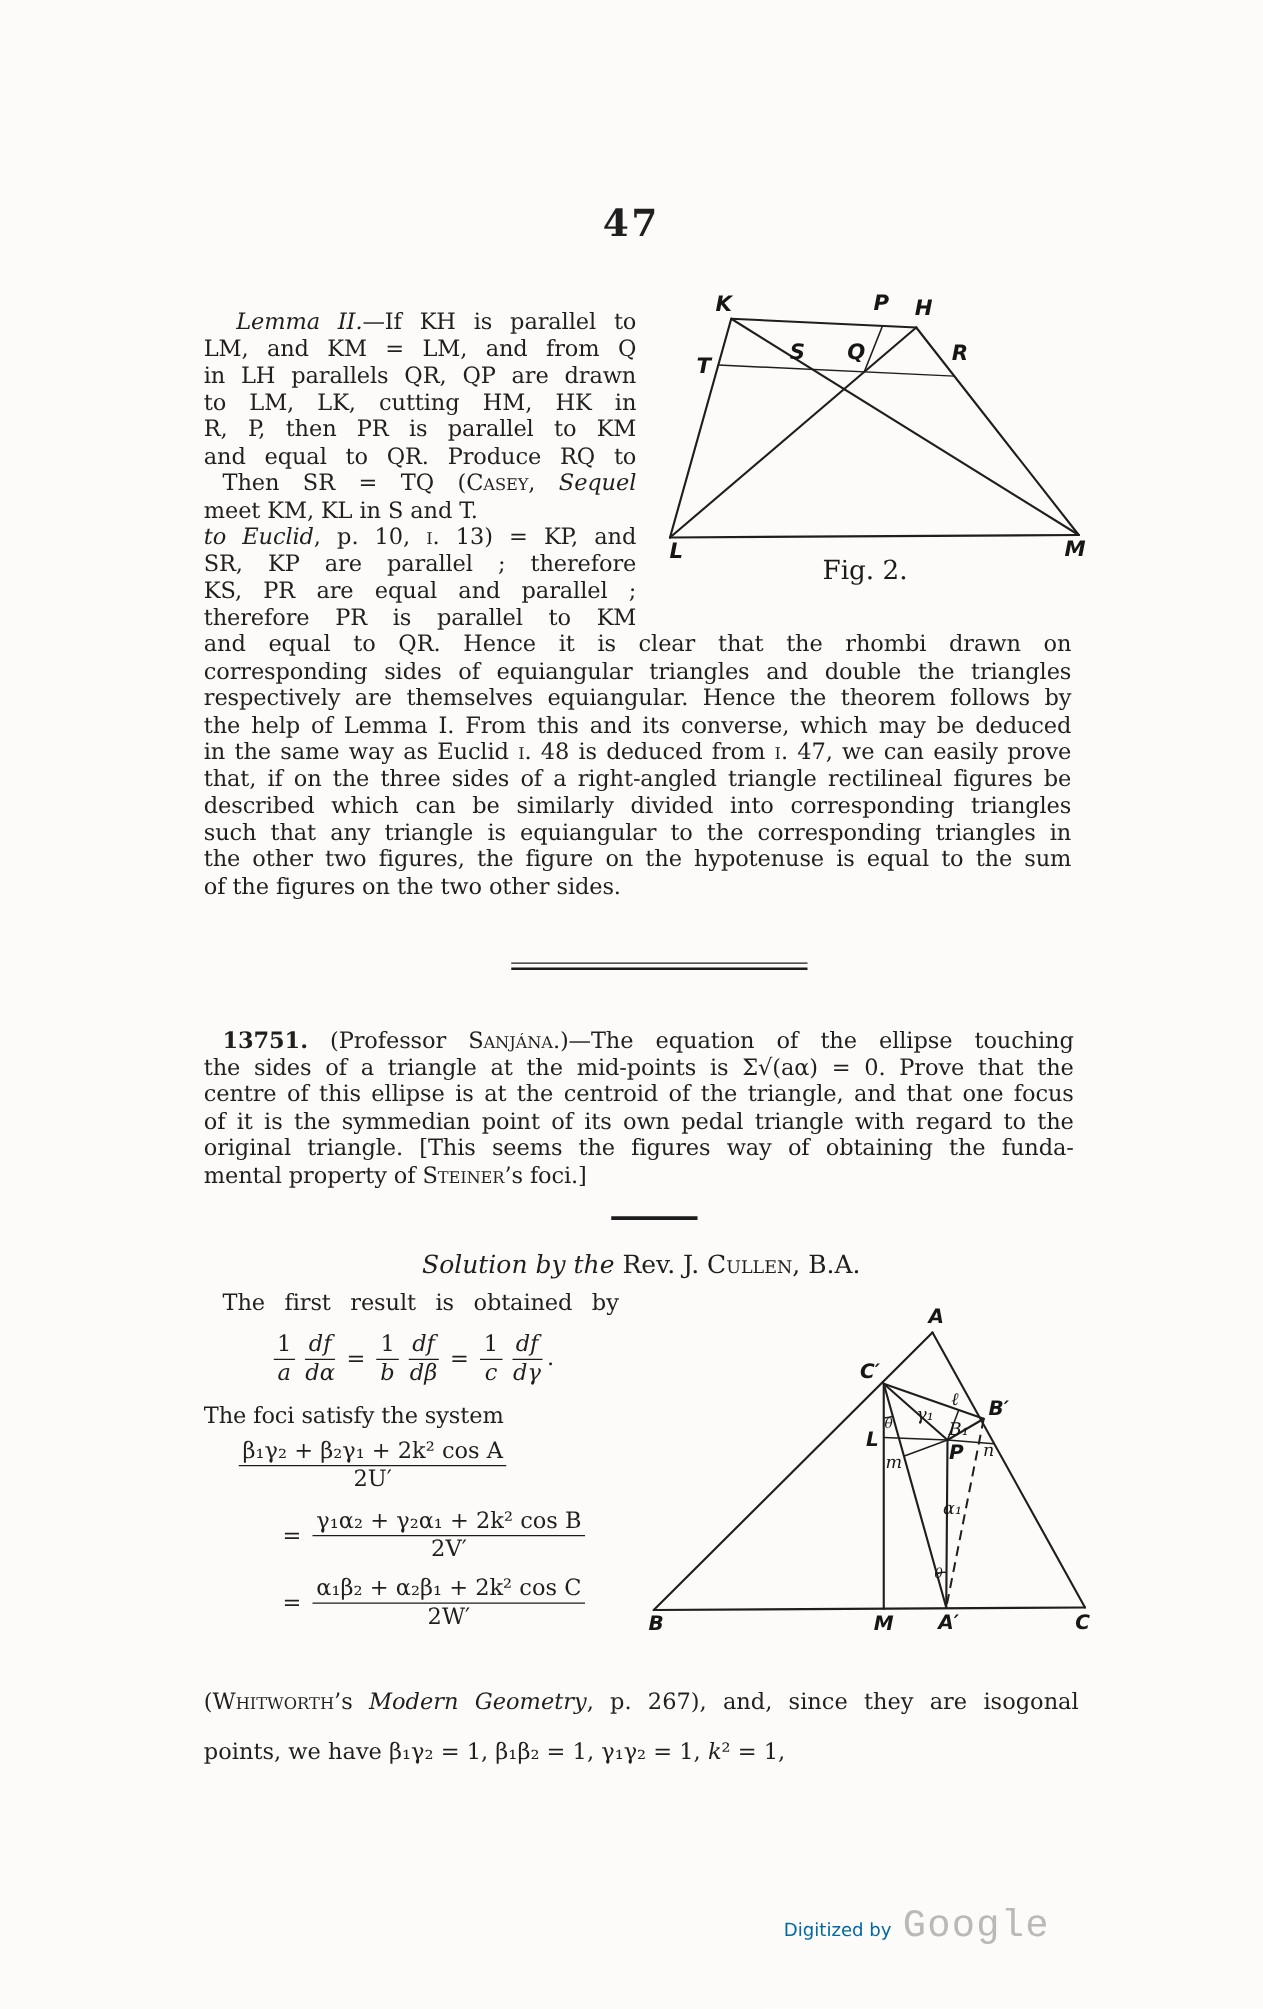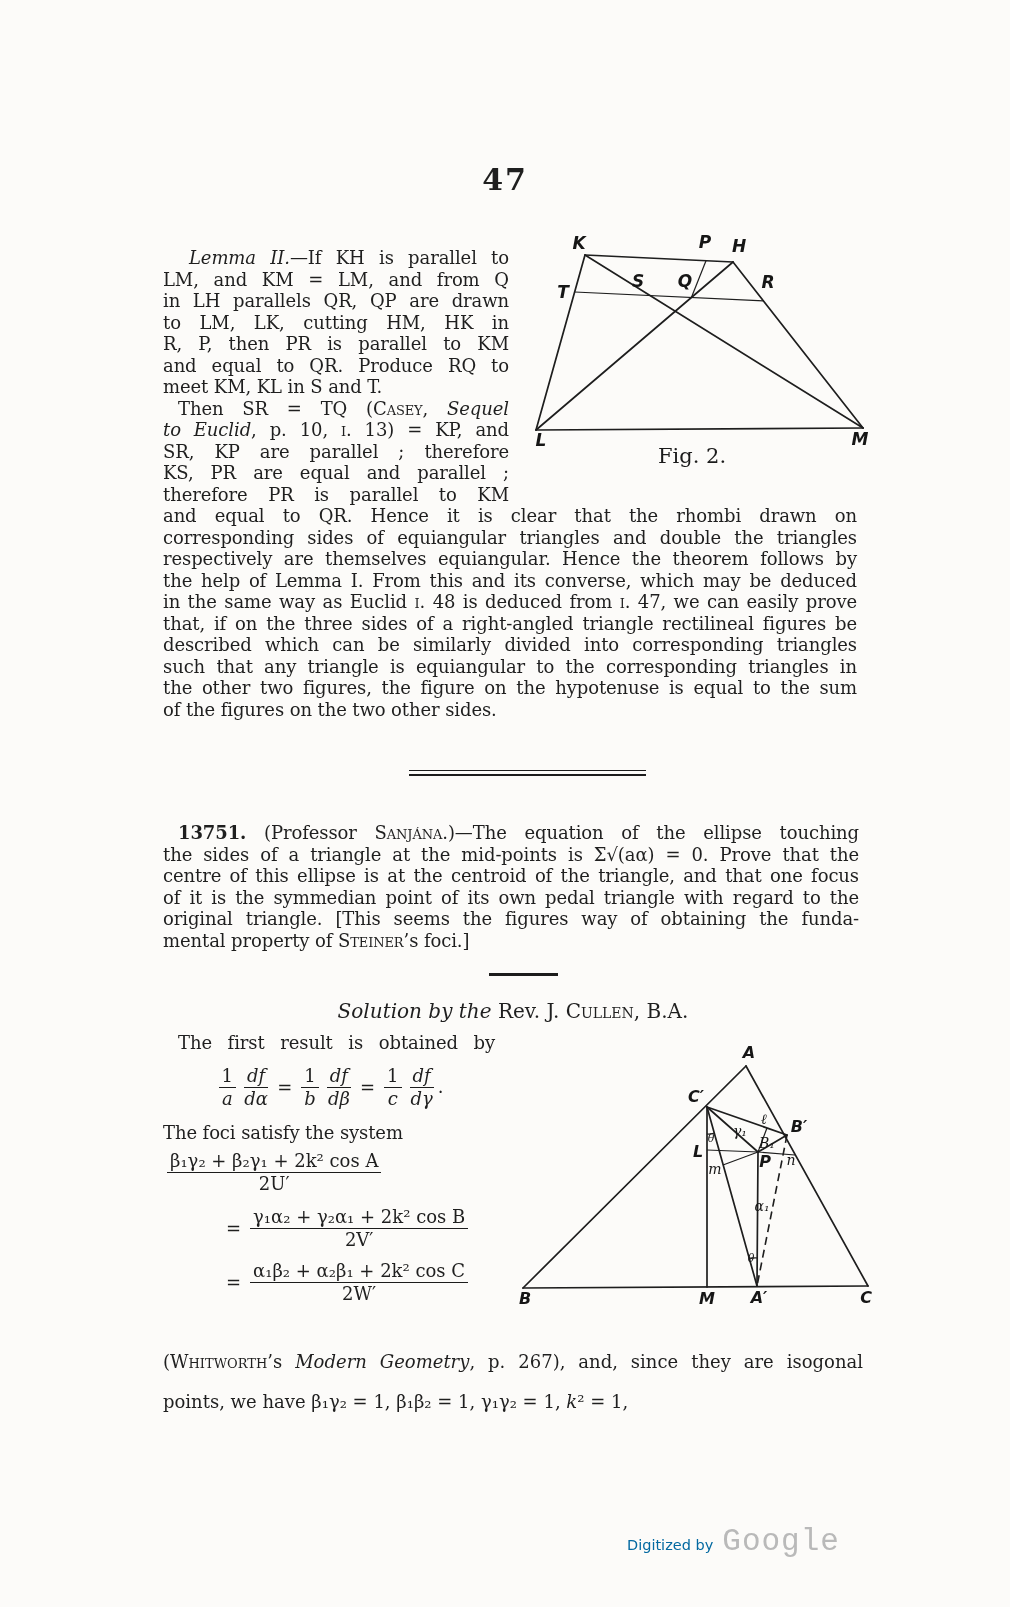--- a/index.html
+++ b/index.html
@@ -33,21 +33,21 @@
     position:absolute; left:163px; top:999px; width:700px; text-align:center;
     font-size:20px;
   }
   #sol-col{position:absolute; left:163px; top:1032px; width:332px;}
   .eqrow{margin-top:12px; height:46px; text-align:center; font-size:18px;}
   .frac{display:inline-block; text-align:center; vertical-align:middle; margin:0 4px; line-height:20px;}
   .frac .num{display:block; padding:0 3px 1px 3px; border-bottom:1.6px solid #1c1c1c;}
   .frac .den{display:block; padding-top:1px;}
   .eqs{display:inline-block; vertical-align:middle; margin:0 5px; font-size:18px;}
   .eq2row{font-size:18px; height:48px;}
-  .eq2row.r1{margin-top:8px; }
+  .eq2row.r1{margin-top:8px; margin-left:24px;}
   .eq2row.r2{margin-top:8px; margin-left:58px;}
   .eq2row.r3{margin-top:6px; margin-left:58px;}
   #closing{position:absolute; left:163px; top:1320px; width:700px;}
   #closing .ln2{font-size:18px; line-height:22px;margin-top:31px;}
   #closing .gap{margin-top:18px;}
   #fig2{position:absolute; left:505px; top:232px; width:390px; height:238px;}
   #fig3{position:absolute; left:500px; top:1040px; width:392px; height:268px;}
   svg{overflow:visible;}
   .figline{stroke:#1e1e1e; stroke-width:1.7; fill:none; stroke-linecap:round;}
   .figdash{stroke:#1e1e1e; stroke-width:1.6; fill:none; stroke-dasharray:8 5;}
@@ -78,22 +78,22 @@
 
   <div id="pagenum">47</div>
 
   <div id="lemma-col">
     <div class="ln j ind1"><span class="i">Lemma II.</span><span>—If KH is parallel to</span></div>
     <div class="ln j">LM, and KM = LM, and from Q</div>
     <div class="ln j">in LH parallels QR, QP are drawn</div>
     <div class="ln j">to LM, LK, cutting HM, HK in</div>
     <div class="ln j">R, P, then PR is parallel to KM</div>
     <div class="ln j">and equal to QR.  Produce RQ to</div>
+    <div class="ln j ind2"><span>Then SR = TQ (</span><span class="sc">Casey</span><span>, </span><span class="i">Sequel</span></div>
     <div class="ln last">meet KM, KL in S and T.</div>
-    <div class="ln j ind2"><span>Then SR = TQ (</span><span class="sc">Casey</span><span>, </span><span class="i">Sequel</span></div>
     <div class="ln j"><span class="i">to Euclid</span><span>, p. 10, </span><span class="sc">i</span><span>. 13) = KP, and</span></div>
     <div class="ln j">SR, KP are parallel ;  therefore</div>
     <div class="ln j">KS, PR are equal and parallel ;</div>
     <div class="ln j">therefore PR is parallel to KM</div>
   </div>
 
   <svg id="fig2" viewBox="0 0 390 238">
     <path class="figline" d="M80,23 L228,30"></path>
     <path class="figline" d="M31,198 L358,196"></path>
     <path class="figline" d="M80,23 L31,198"></path>

